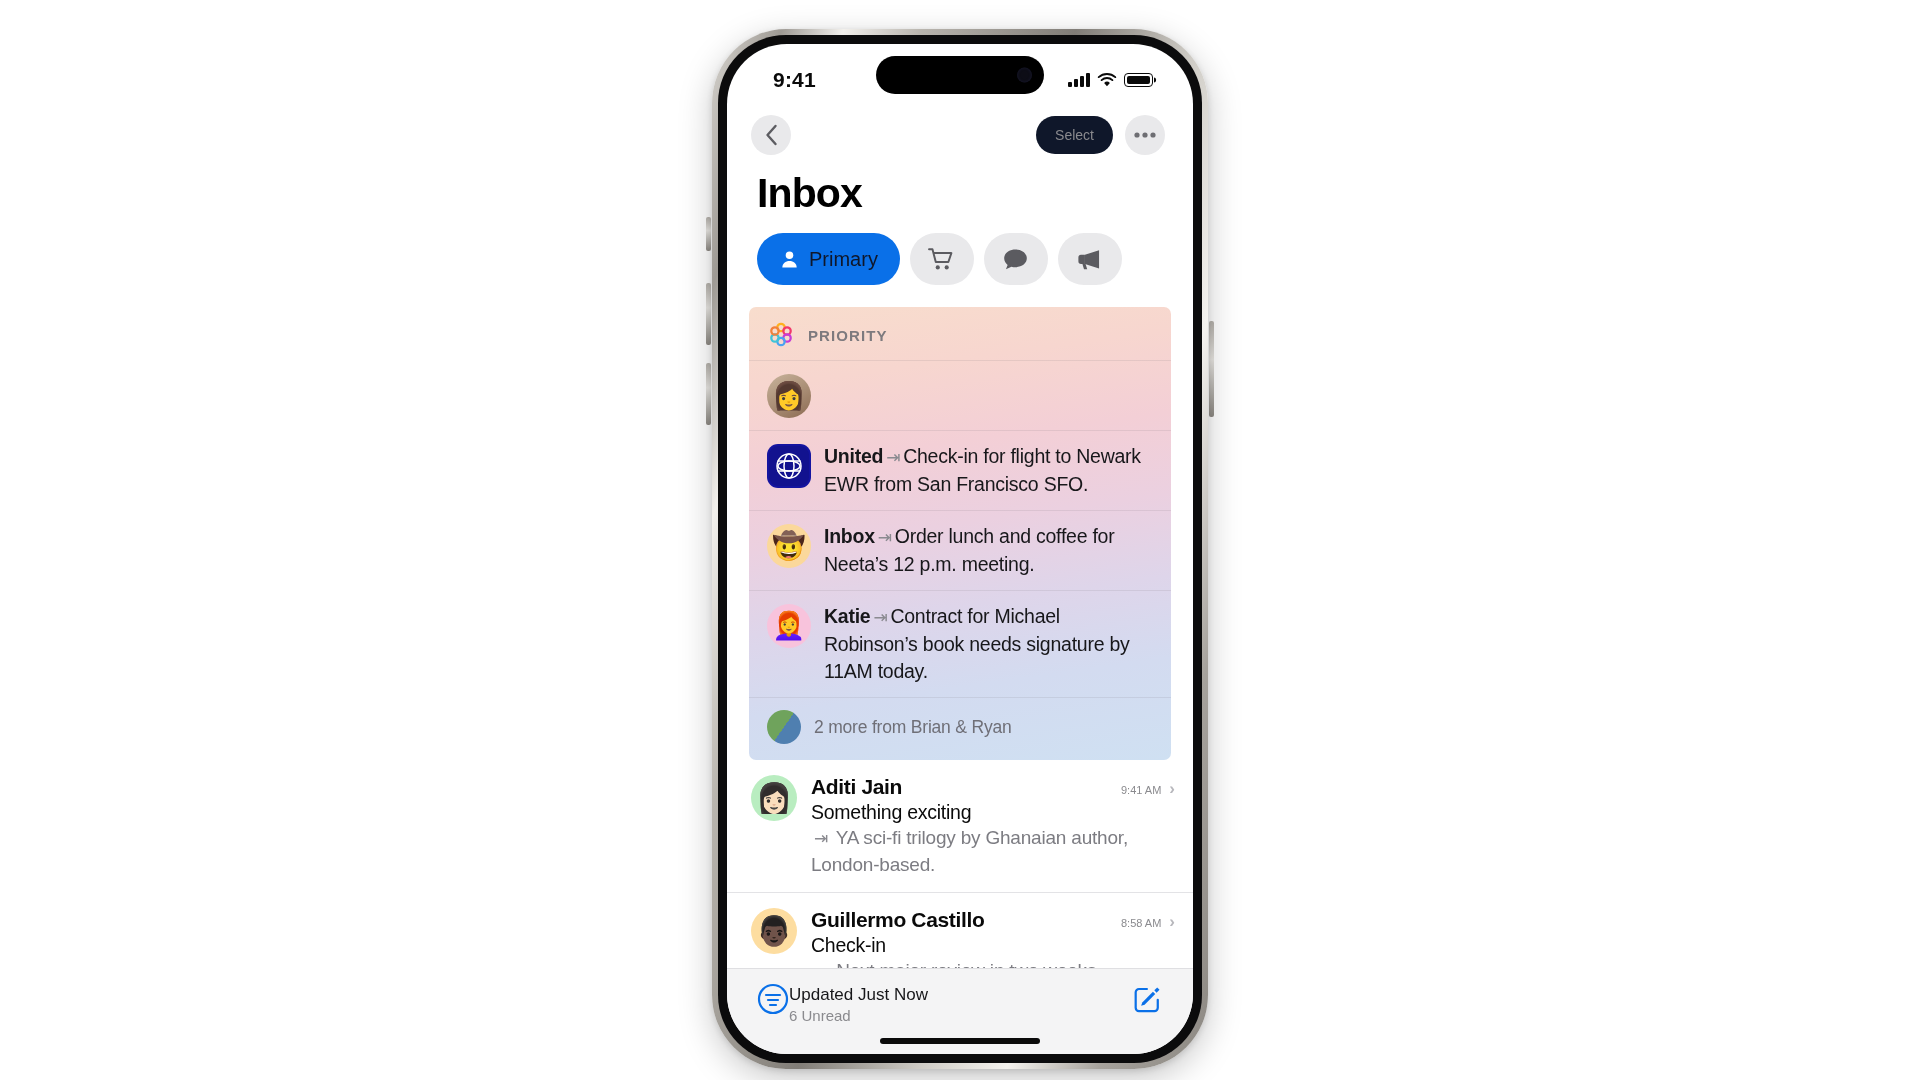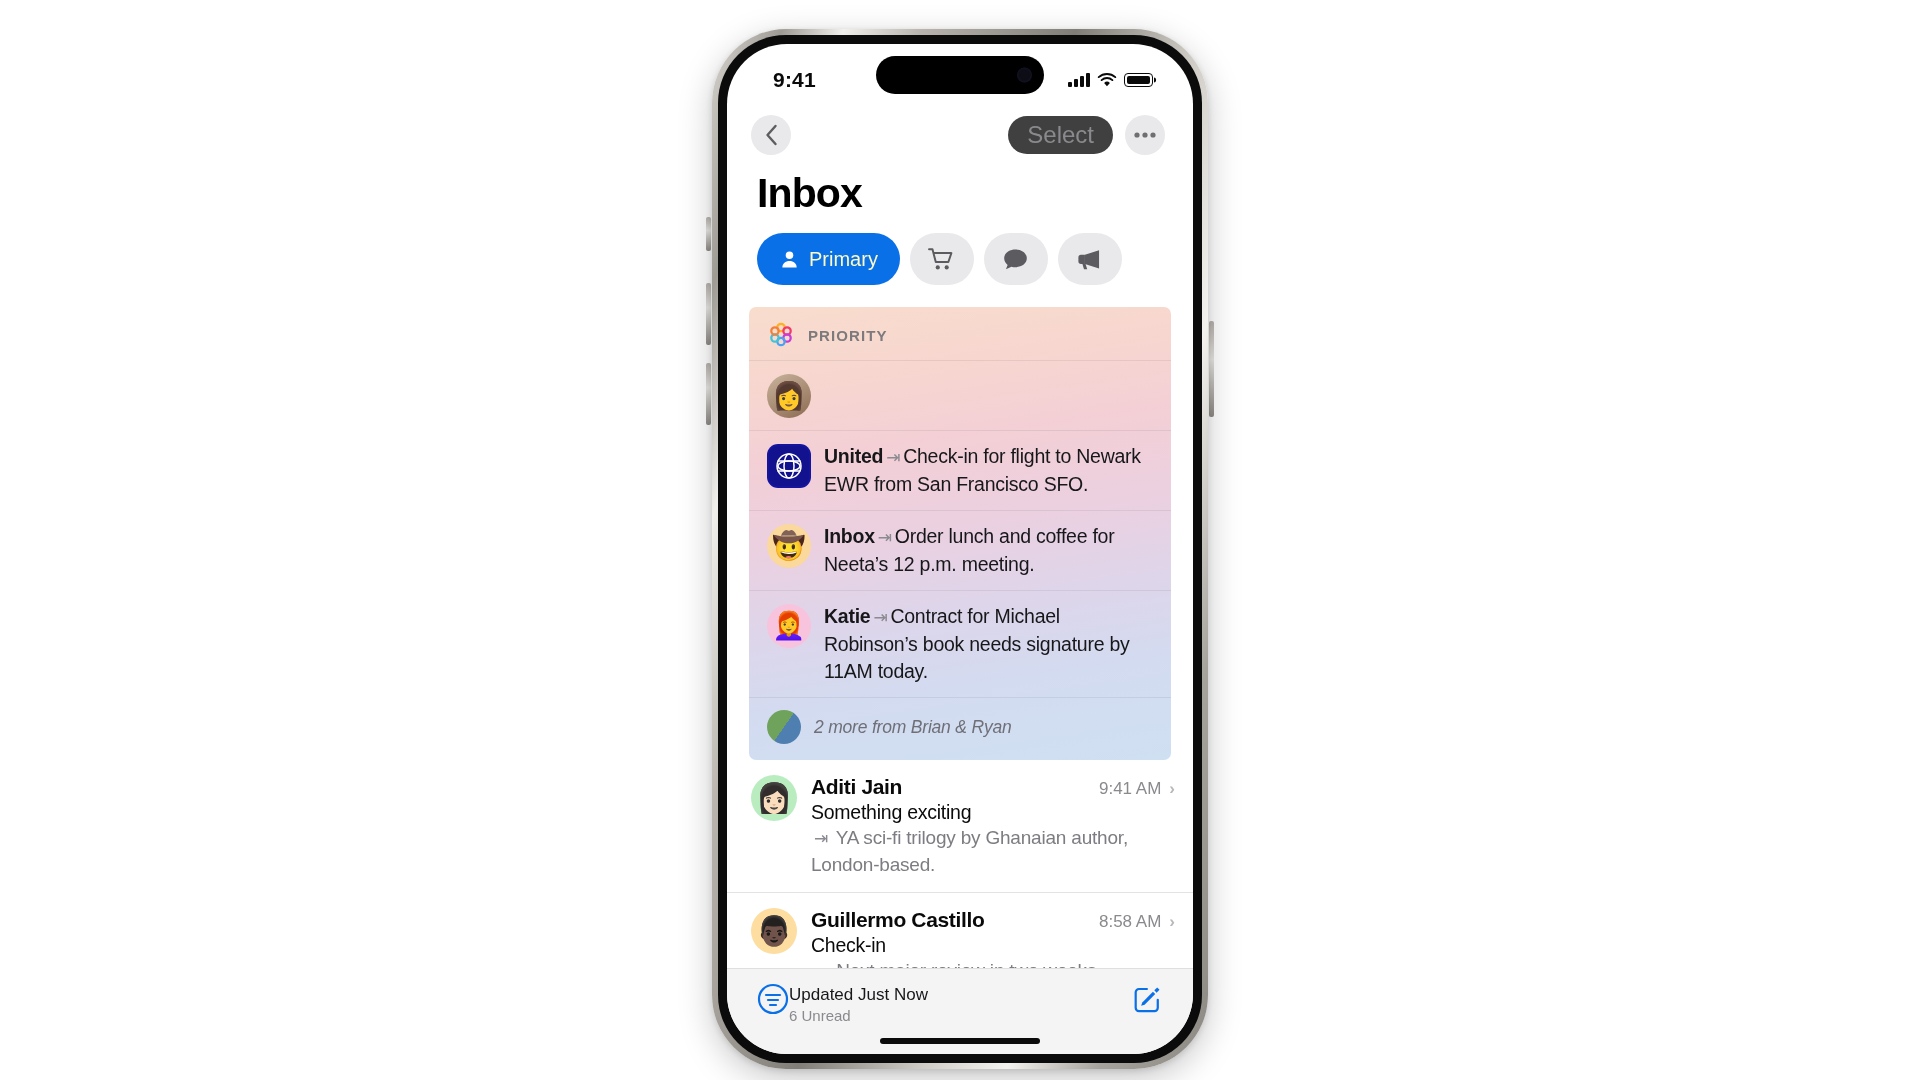--- a/index.html
+++ b/index.html
@@ -105,22 +105,22 @@
   .circle-btn {
     width: 40px; height: 40px; border-radius: 50%;
     background: #e9e9eb;
     display: flex; align-items: center; justify-content: center;
     color: #6e6e73;
     flex: none;
   }
   #nav-spacer { flex: 1; }
   #select-btn {
     height: 38px; padding: 0 19px; border-radius: 19px;
-    background: #404040; color: #8a8a8e;
-    font-size: 24px; font-weight: 400;
+    background: #0f172a; color: #8a8a8e;
+    font-size: 14px; font-weight: 400;
     display: flex; align-items: center;
     margin-right: 12px;
   }
 
   
   #title {
     font-size: 41px; font-weight: 700; letter-spacing: -.9px;
     color: #000; padding: 12px 0 0 30px;
   }
 
@@ -129,21 +129,21 @@
     display: flex; gap: 10px; align-items: center;
     padding: 16px 0 0 30px;
   }
   .pill {
     height: 52px; border-radius: 26px;
     background: #e9e9eb; color: #5b5b60;
     display: flex; align-items: center; justify-content: center;
     flex: none;
   }
   .pill.active {
-    background: #0a70e8; color: #fef9c3;
+    background: #0a70e8; color: #0f172a;
     padding: 0 22px; gap: 9px;
   }
   .pill.icononly { width: 64px; }
   .pill-label { font-size: 20px; font-weight: 500; }
 
   
   #priority {
     margin: 22px 22px 0 22px;
     border-radius: 7px;
     overflow: hidden;
@@ -174,21 +174,21 @@
   .glyph {
     display: inline-block; color: #8a8a90;
     font-size: 17px; margin: 0 3px;
   }
   #prow-more {
     display: flex; align-items: center; gap: 13px;
     padding: 12px 18px 16px 18px;
     border-top: 1px solid rgba(120,110,120,.14);
   }
   #prow-more span {
-    font-size: 17.5px; color: #6f6f77; letter-spacing: -.2px; font-style: italic;
+    font-size: 17.5px; color: #6f6f77; letter-spacing: -.2px;
   }
 
   
   .av {
     width: 44px; height: 44px; border-radius: 50%;
     display: flex; align-items: center; justify-content: center;
     font-size: 27px; overflow: hidden; line-height: 1;
   }
   .av.small { width: 34px; height: 34px; font-size: 20px; }
   .av.lg { width: 46px; height: 46px; font-size: 29px; }
@@ -200,21 +200,21 @@
     padding: 15px 18px 14px 24px;
     border-bottom: 1px solid #e3e3e6;
   }
   .mrow:first-child { border-top: none; }
   .mbody { flex: 1; min-width: 0; }
   .mtop { display: flex; align-items: baseline; }
   .msender {
     font-size: 21px; font-weight: 700; color: #0a0a0a;
     letter-spacing: -.35px; flex: 1;
   }
-  .mtime { font-size: 17px; color: #8a8a8e; margin-right: 8px; }
+  .mtime { font-size: 11px; color: #8a8a8e; margin-right: 8px; }
   .chev { color: #b8b8bd; font-size: 17px; font-weight: 700; }
   .msubject {
     font-size: 19.5px; color: #0a0a0a; letter-spacing: -.25px;
     margin-top: 2px;
   }
   .mpreview {
     font-size: 19px; color: #7c7c82; line-height: 26px;
     letter-spacing: -.2px; margin-top: 1px;
   }
 

